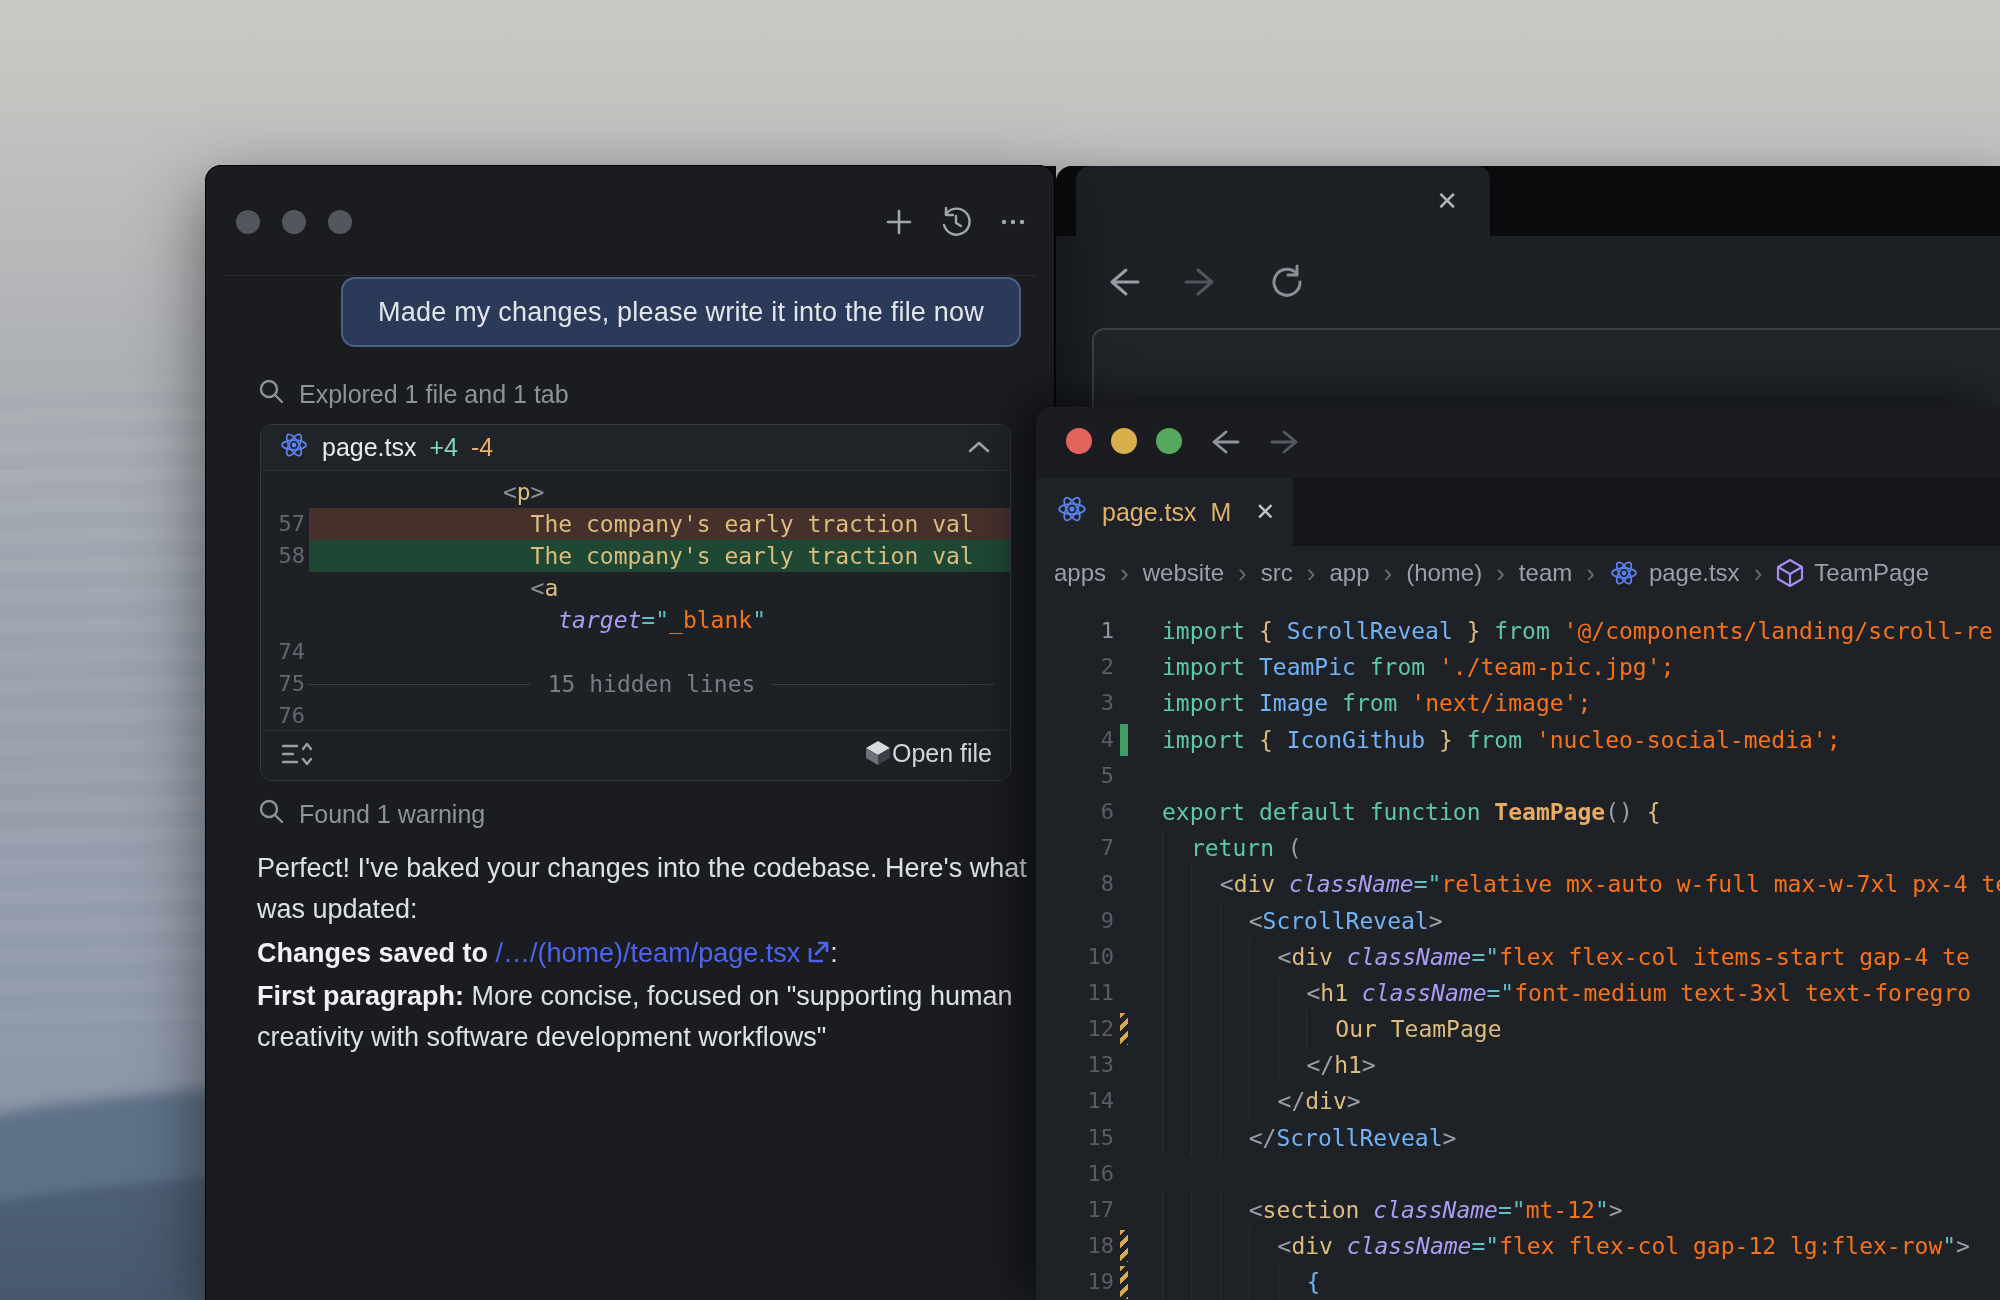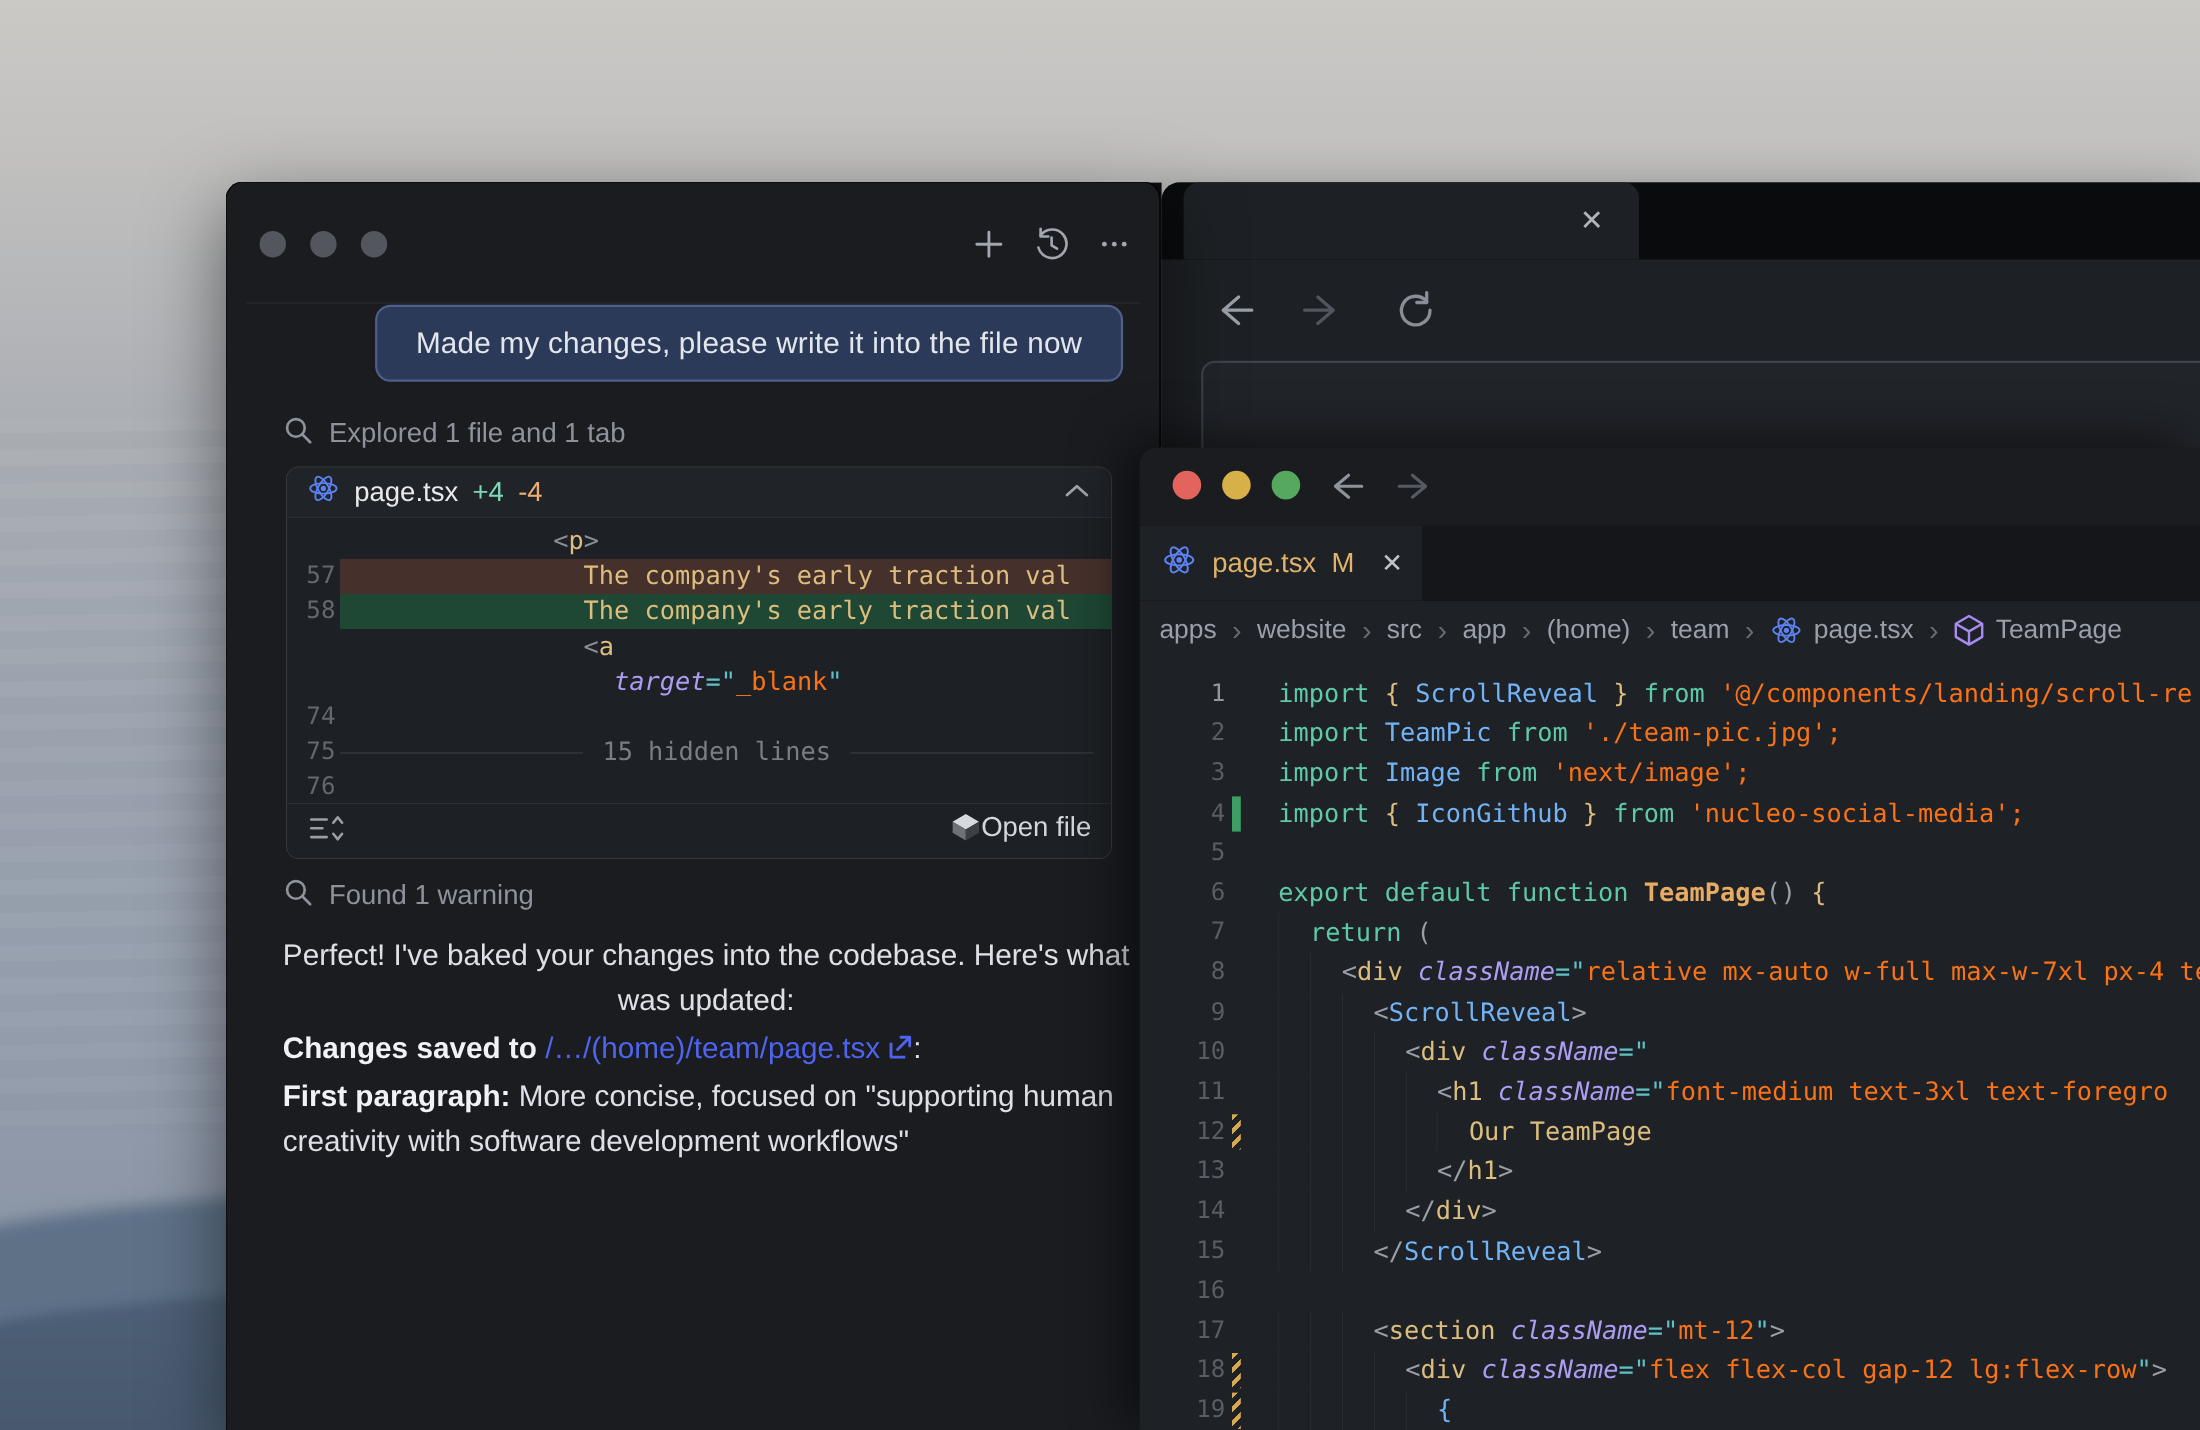--- a/index.html
+++ b/index.html
@@ -49,21 +49,21 @@
   .drow .dcode, .drow .dnum { z-index:1; }
   .hiddenrow { display:flex; align-items:center; gap:18px; position:absolute; left:48px; right:16px; top:0; bottom:0; color:#797d85; font-size:23px; }
   .hiddenrow .rule { flex:1; height:1px; background:#3a3e44; }
   .card-foot { position:absolute; left:0; right:0; bottom:0; height:50px; border-top:1px solid #2c2f34;
     display:flex; align-items:center; padding:0 18px; background:#1d2024; }
   .openfile { margin-left:auto; display:flex; align-items:flex-start; color:#d3d6db; font-size:25px; }
 
   
   .prose { position:absolute; left:51px; width:770px; color:#dde0e6; font-size:27px; line-height:41px; }
   .prose b { color:#f0f2f5; }
-  .p-intro { top:682px;text-align:center; } .p-saved { top:764px; } .p-first { top:810px; }
+  .p-intro { top:682px; } .p-saved { top:764px; } .p-first { top:810px; }
   .p-saved { line-height:46px; }
   a.filelink { color:#4e64ee; text-decoration:none; }
   .extlink { display:inline-block; vertical-align:-2px; margin-left:6px; }
 
   
   .t-kw { color:#5ec9a9; } .t-ent { color:#72b3f6; } .t-yel { color:#dcbd7d; }
   .t-str { color:#f97316; } .t-cy { color:#5fc0c5; } .t-attr { color:#ab9df2; font-style:italic; }
   .t-fn { color:#e8ab63; font-weight:bold; } .t-pun { color:#9b9fa7; } .t-dim { color:#8b8f96; }
 
   
@@ -348,21 +348,21 @@
   <div class="codearea" id="code">
       <div class="cl cur"><span class="lnum">1</span><span class="ctext"><span class="t-kw">import </span><span class="t-yel">{ </span><span class="t-ent">ScrollReveal</span><span class="t-yel"> }</span><span class="t-kw"> from </span><span class="t-str">'@/components/landing/scroll-re</span></span></div>
       <div class="cl"><span class="lnum">2</span><span class="ctext"><span class="t-kw">import </span><span class="t-ent">TeamPic</span><span class="t-kw"> from </span><span class="t-str">'./team-pic.jpg';</span></span></div>
       <div class="cl"><span class="lnum">3</span><span class="ctext"><span class="t-kw">import </span><span class="t-ent">Image</span><span class="t-kw"> from </span><span class="t-str">'next/image';</span></span></div>
       <div class="cl"><span class="lnum">4</span><span class="marker green"></span><span class="ctext"><span class="t-kw">import </span><span class="t-yel">{ </span><span class="t-ent">IconGithub</span><span class="t-yel"> }</span><span class="t-kw"> from </span><span class="t-str">'nucleo-social-media';</span></span></div>
       <div class="cl"><span class="lnum">5</span><span class="ctext"></span></div>
       <div class="cl"><span class="lnum">6</span><span class="ctext"><span class="t-kw">export default function </span><span class="t-fn">TeamPage</span><span class="t-pun">() </span><span class="t-yel">{</span></span></div>
       <div class="cl"><span class="lnum">7</span><span class="ctext"><span class="ind g"></span><span class="t-kw">return </span><span class="t-pun">(</span></span></div>
       <div class="cl"><span class="lnum">8</span><span class="ctext"><span class="ind g"></span><span class="ind g"></span><span class="t-pun">&lt;</span><span class="t-yel">div </span><span class="t-attr">className</span><span class="t-cy">="</span><span class="t-str">relative mx-auto w-full max-w-7xl px-4 te</span></span></div>
       <div class="cl"><span class="lnum">9</span><span class="ctext"><span class="ind g"></span><span class="ind g"></span><span class="ind g"></span><span class="t-pun">&lt;</span><span class="t-ent">ScrollReveal</span><span class="t-pun">&gt;</span></span></div>
-      <div class="cl"><span class="lnum">10</span><span class="ctext"><span class="ind g"></span><span class="ind g"></span><span class="ind g"></span><span class="ind g"></span><span class="t-pun">&lt;</span><span class="t-yel">div </span><span class="t-attr">className</span><span class="t-cy">="</span></span></div>
+      <div class="cl"><span class="lnum">10</span><span class="ctext"><span class="ind g"></span><span class="ind g"></span><span class="ind g"></span><span class="ind g"></span><span class="t-pun">&lt;</span><span class="t-yel">div </span><span class="t-attr">className</span><span class="t-cy">="</span><span class="t-str">flex flex-col items-start gap-4 te</span></span></div>
       <div class="cl"><span class="lnum">11</span><span class="ctext"><span class="ind g"></span><span class="ind g"></span><span class="ind g"></span><span class="ind g"></span><span class="ind g"></span><span class="t-pun">&lt;</span><span class="t-yel">h1 </span><span class="t-attr">className</span><span class="t-cy">="</span><span class="t-str">font-medium text-3xl text-foregro</span></span></div>
       <div class="cl"><span class="lnum">12</span><span class="marker hatch"></span><span class="ctext"><span class="ind g"></span><span class="ind g"></span><span class="ind g"></span><span class="ind g"></span><span class="ind g"></span><span class="ind g"></span><span class="t-yel">Our TeamPage</span></span></div>
       <div class="cl"><span class="lnum">13</span><span class="ctext"><span class="ind g"></span><span class="ind g"></span><span class="ind g"></span><span class="ind g"></span><span class="ind g"></span><span class="t-pun">&lt;/</span><span class="t-yel">h1</span><span class="t-pun">&gt;</span></span></div>
       <div class="cl"><span class="lnum">14</span><span class="ctext"><span class="ind g"></span><span class="ind g"></span><span class="ind g"></span><span class="ind g"></span><span class="t-pun">&lt;/</span><span class="t-yel">div</span><span class="t-pun">&gt;</span></span></div>
       <div class="cl"><span class="lnum">15</span><span class="ctext"><span class="ind g"></span><span class="ind g"></span><span class="ind g"></span><span class="t-pun">&lt;/</span><span class="t-ent">ScrollReveal</span><span class="t-pun">&gt;</span></span></div>
       <div class="cl"><span class="lnum">16</span><span class="ctext"><span class="ind g"></span><span class="ind g"></span><span class="ind g"></span></span></div>
       <div class="cl"><span class="lnum">17</span><span class="ctext"><span class="ind g"></span><span class="ind g"></span><span class="ind g"></span><span class="t-pun">&lt;</span><span class="t-yel">section </span><span class="t-attr">className</span><span class="t-cy">="</span><span class="t-str">mt-12</span><span class="t-cy">"</span><span class="t-pun">&gt;</span></span></div>
       <div class="cl"><span class="lnum">18</span><span class="marker hatch"></span><span class="ctext"><span class="ind g"></span><span class="ind g"></span><span class="ind g"></span><span class="ind g"></span><span class="t-pun">&lt;</span><span class="t-yel">div </span><span class="t-attr">className</span><span class="t-cy">="</span><span class="t-str">flex flex-col gap-12 lg:flex-row</span><span class="t-cy">"</span><span class="t-pun">&gt;</span></span></div>
       <div class="cl"><span class="lnum">19</span><span class="marker hatch"></span><span class="ctext"><span class="ind g"></span><span class="ind g"></span><span class="ind g"></span><span class="ind g"></span><span class="ind g"></span><span class="t-ent">{</span></span></div>
     </div>

